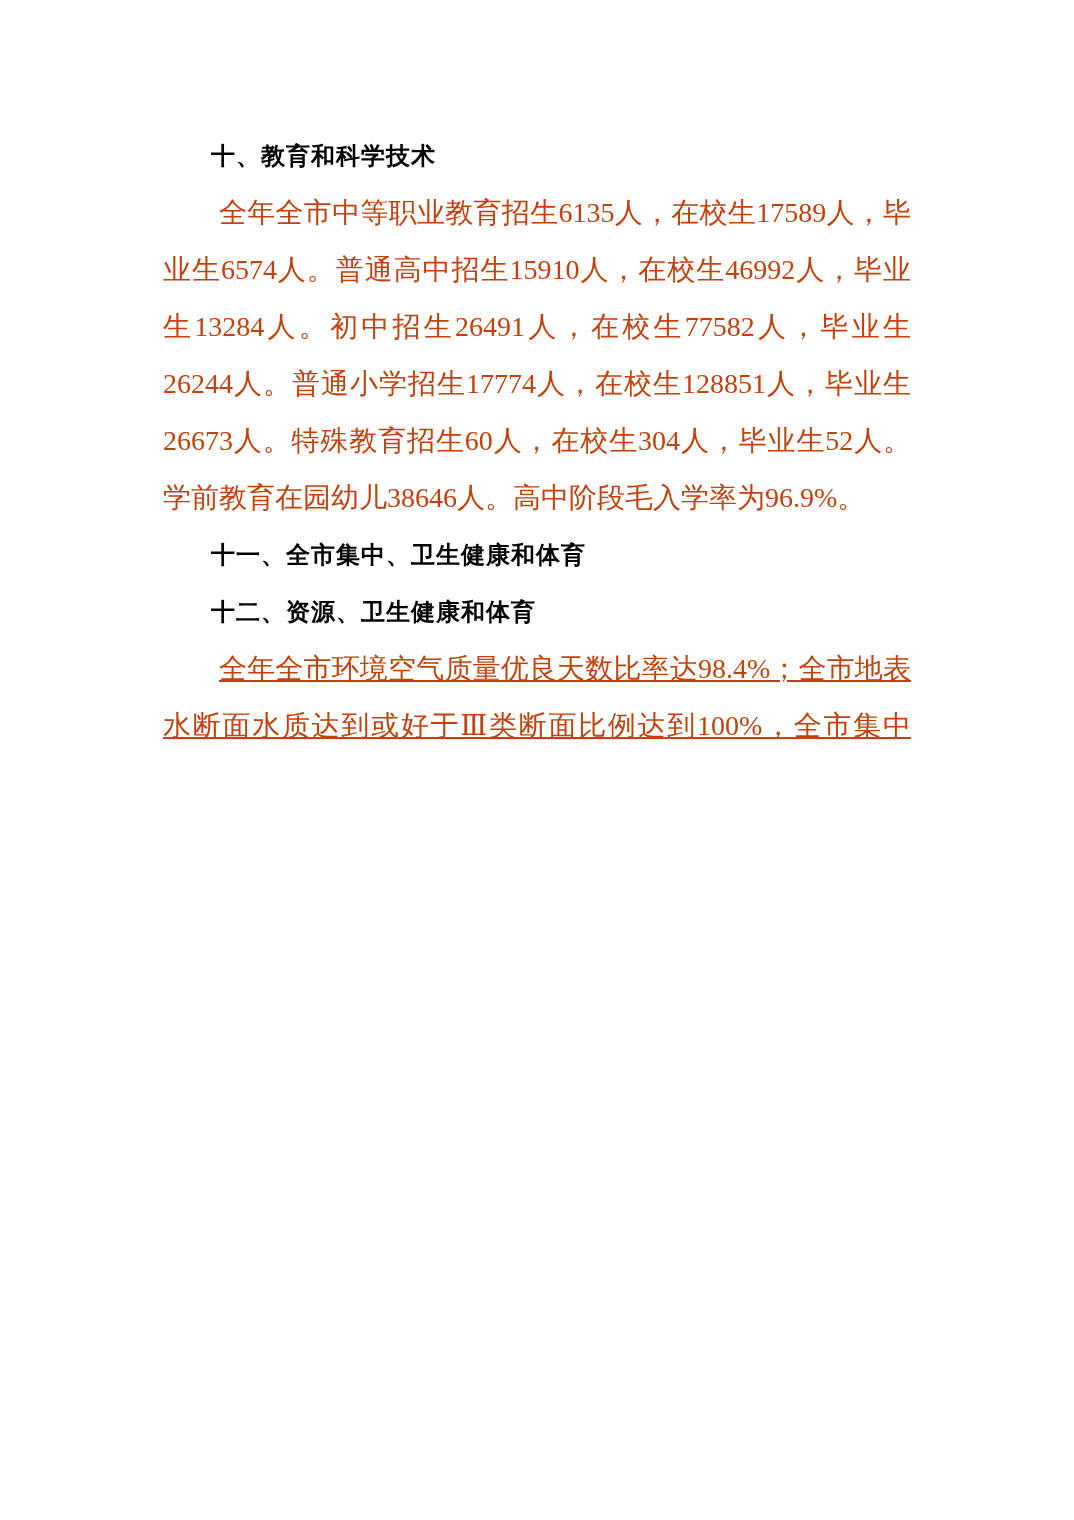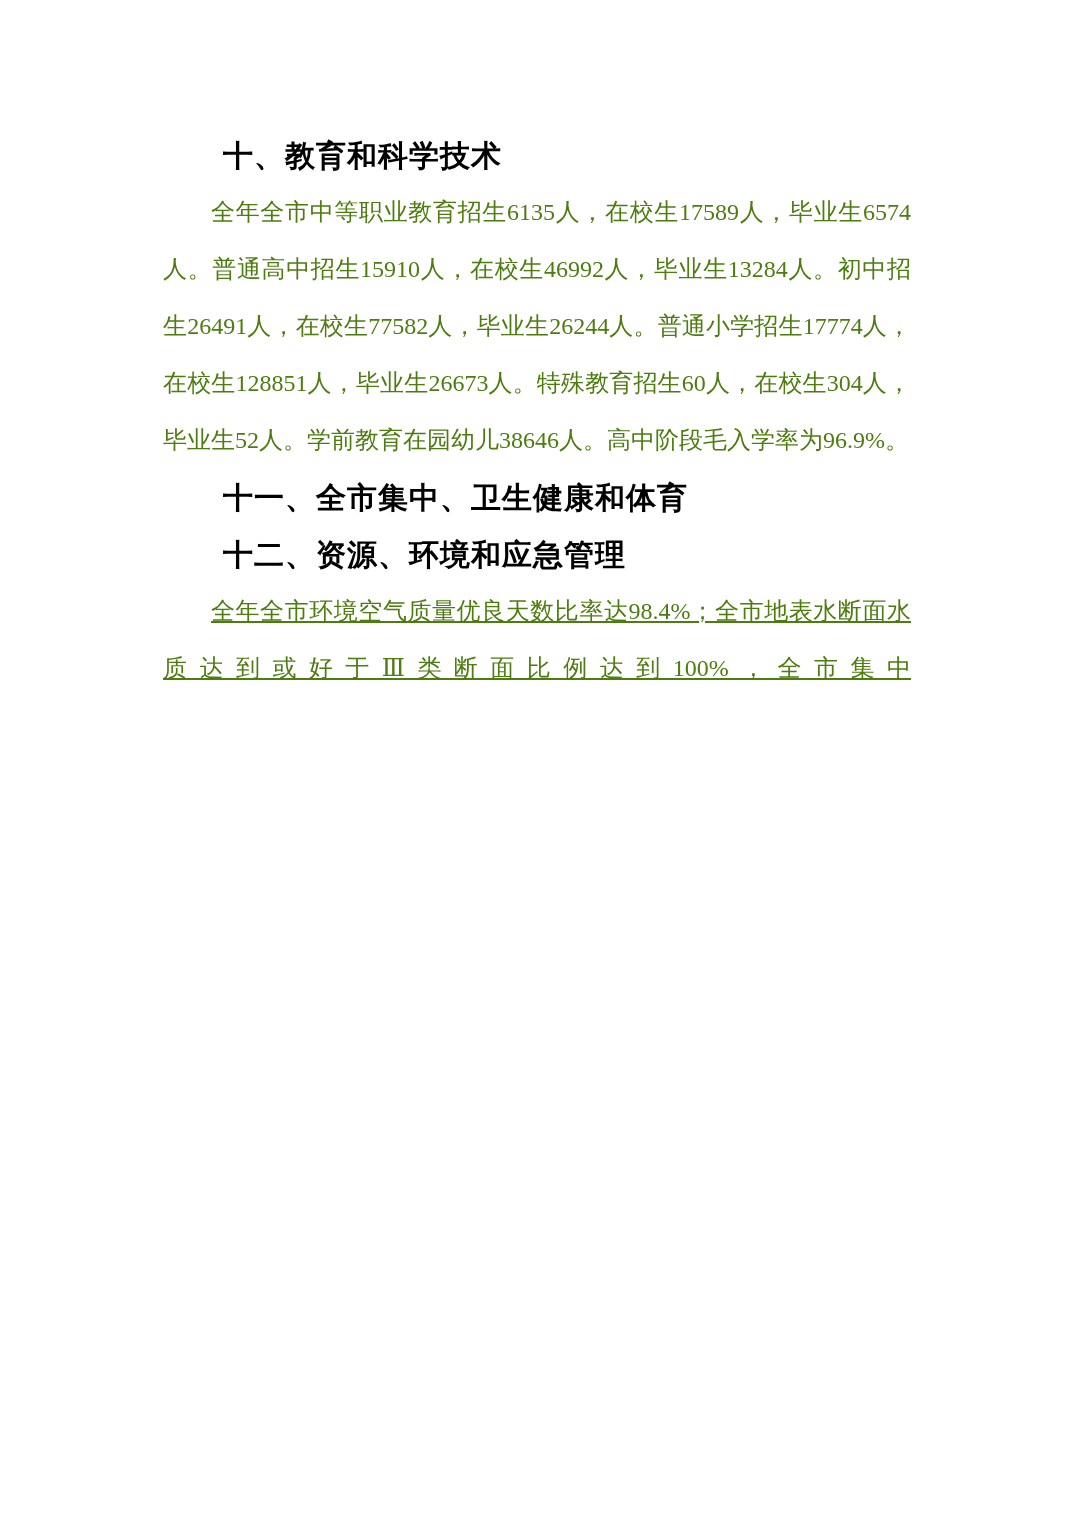--- a/index.html
+++ b/index.html
@@ -18,50 +18,50 @@
   .content {
     position: absolute;
     left: 163px;
     top: 127px;
     width: 748px;
   }
   .sec-heading {
     margin: 0;
     font-family: "Liberation Sans", "DejaVu Sans", sans-serif;
     font-weight: bold;
-    font-size: 30px;
+    font-size: 24px;
     line-height: 57px;
     text-indent: 2em;
     color: #000000;
     letter-spacing: 1px;
     white-space: nowrap;
   }
   .para {
     margin: 0;
     font-family: "Liberation Serif", "DejaVu Serif", serif;
-    font-size: 24px;
+    font-size: 28px;
     line-height: 57px;
     text-indent: 2em;
     text-align: justify;
-    color: #4d7c0f;
+    color: #c2410c;
   }
   .para.continued {
     
     text-align-last: justify;
     text-decoration: underline;
   }
 </style>
 </head>
 <body>
 
 <div class="page">
   <div class="content">
 
     <h2 class="sec-heading">十、教育和科学技术</h2>
     <p class="para">全年全市中等职业教育招生6135人，在校生17589人，毕业生6574人。普通高中招生15910人，在校生46992人，毕业生13284人。初中招生26491人，在校生77582人，毕业生26244人。普通小学招生17774人，在校生128851人，毕业生26673人。特殊教育招生60人，在校生304人，毕业生52人。学前教育在园幼儿38646人。高中阶段毛入学率为96.9%。</p>
 
     <h2 class="sec-heading">十一、全市集中、卫生健康和体育</h2>
 
-    <h2 class="sec-heading">十二、资源、环境和应急管理</h2>
+    <h2 class="sec-heading">十二、资源、卫生健康和体育</h2>
     <p class="para continued">全年全市环境空气质量优良天数比率达98.4%；全市地表水断面水质达到或好于Ⅲ类断面比例达到100%，全市集中</p>
 
   </div>
 </div>
 
 </body></html>

